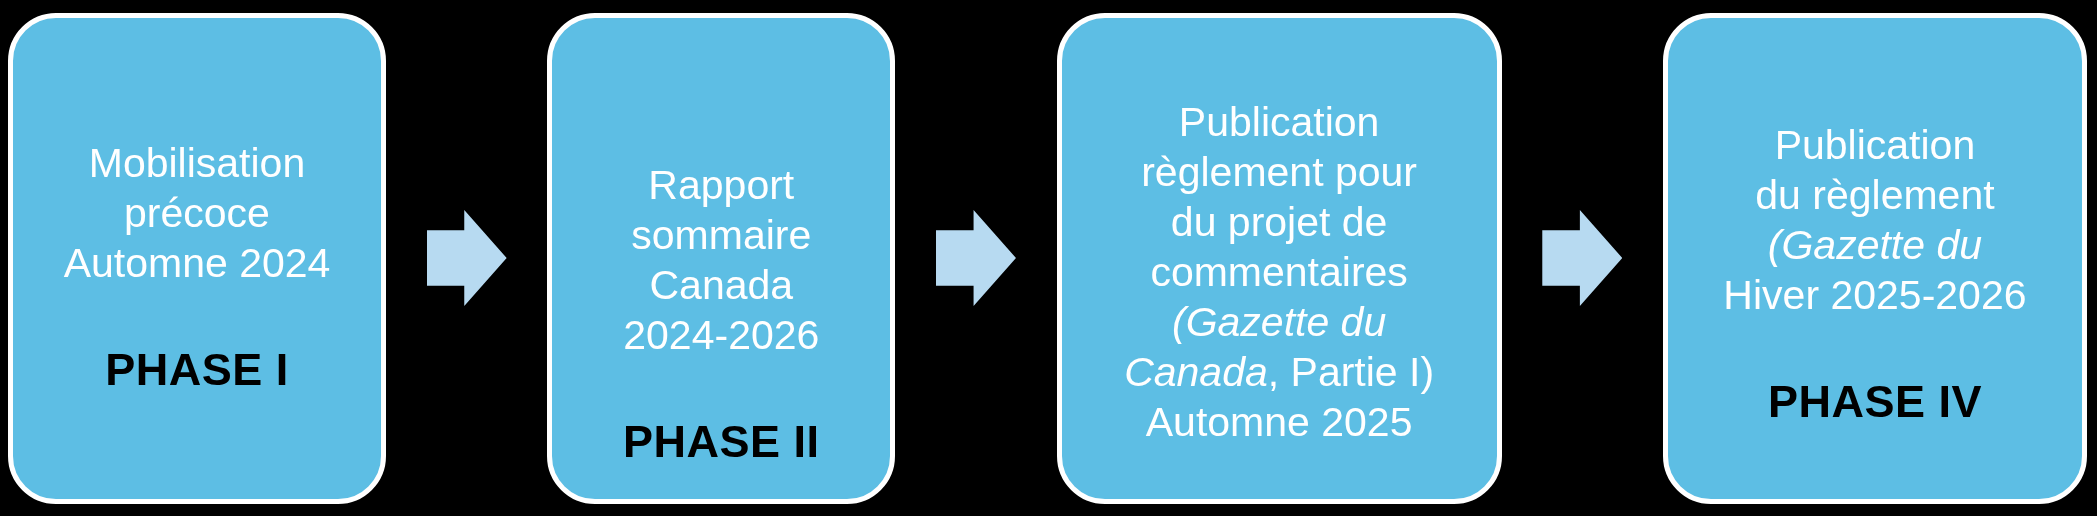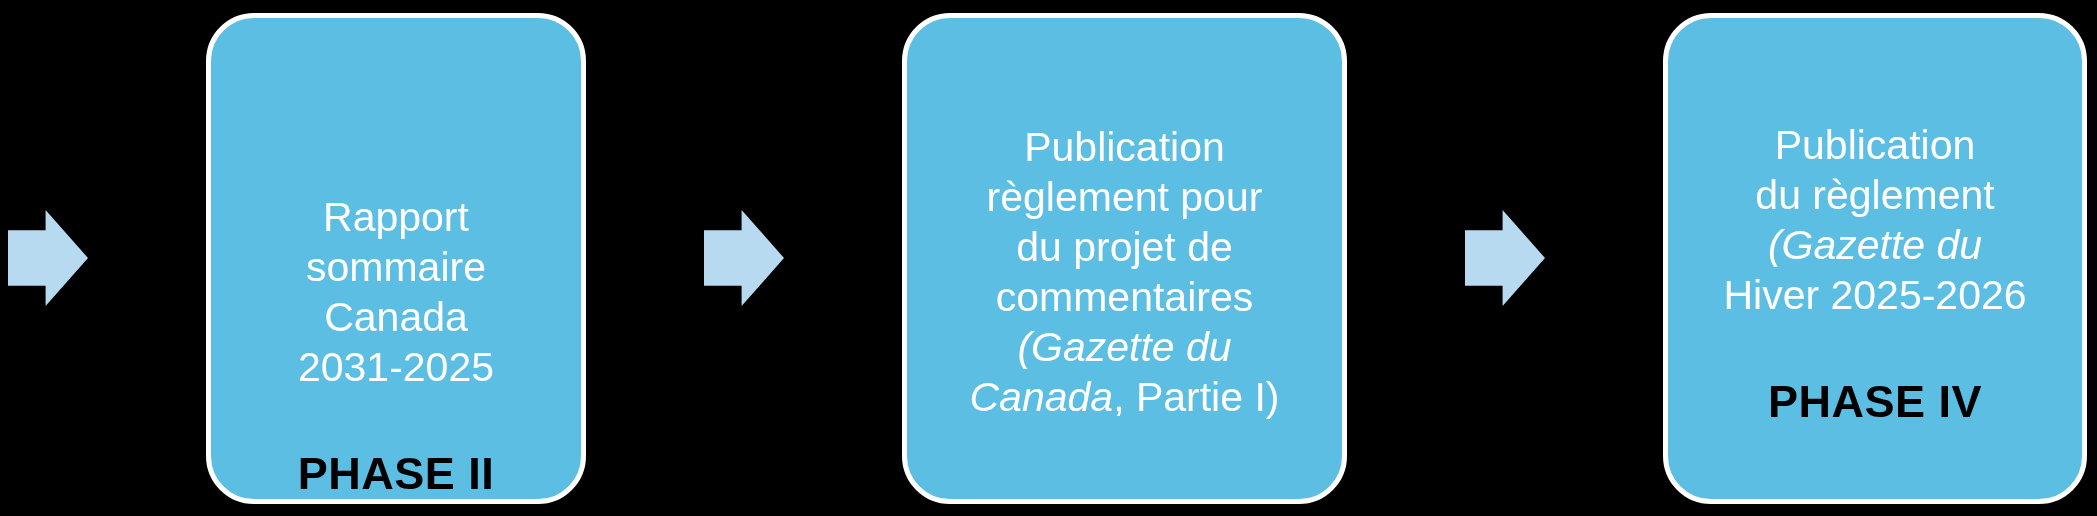--- a/index.html
+++ b/index.html
@@ -27,21 +27,21 @@
     background: var(--box-fill, #5DBEE4);
     border: 5px solid var(--box-border, #ffffff);
     border-radius: 48px;
     display: flex;
     flex-direction: column;
     justify-content: center;
     align-items: center;
     flex-shrink: 0;
   }
   .box-1 { width: 378px; }
-  .box-2 { width: 380px; justify-content: flex-end; }
+  .box-2 { width: 348px; }
   .box-3 { width: 445px; }
   .box-4 { width: 424px; }
   .box-content { text-align: center; }
   .box-1 .box-content { margin-top: 16px; }
   .box-2 .box-content { margin-top: 110px; }
   .box-3 .box-content { margin-top: 26px; }
   .box-4 .box-content { margin-top: 30px; }
   .line {
     font-size: 41px;
     line-height: 50px;
@@ -63,42 +63,53 @@
     margin-top: 210px;
     background: var(--arrow-fill, #B7DAF1);
     clip-path: polygon(0 21%, 47% 21%, 47% 0, 100% 50%, 47% 100%, 47% 79%, 0 79%);
     flex-shrink: 0;
   }
 </style>
 </head>
 <body>
 
 <div class="stage">
+    <div class="phase-box box-1">
+      <div class="box-content">
+        <div class="box-text">
+          <div class="line"><span>Mobilisation</span></div>
+          <div class="line"><span>précoce</span></div>
+          <div class="line"><span>Automne 2024</span></div>
+        </div>
+        <div class="phase-label">PHASE I</div>
+      </div>
+    </div>
     <div class="arrow"></div>
     <div class="phase-box box-2">
       <div class="box-content">
         <div class="box-text">
           <div class="line"><span>Rapport</span></div>
           <div class="line"><span>sommaire</span></div>
           <div class="line"><span>Canada</span></div>
-          <div class="line"><span>2031-2025</span></div>
+          <div class="line"><span>2024-2026</span></div>
         </div>
         <div class="phase-label">PHASE II</div>
       </div>
     </div>
     <div class="arrow"></div>
     <div class="phase-box box-3">
       <div class="box-content">
         <div class="box-text">
           <div class="line"><span>Publication</span></div>
           <div class="line"><span>règlement pour</span></div>
           <div class="line"><span>du projet de</span></div>
           <div class="line"><span>commentaires</span></div>
           <div class="line"><span class="italic">(Gazette du</span></div>
           <div class="line"><span class="italic">Canada</span><span>, Partie I)</span></div>
+          <div class="line"><span>Automne 2025</span></div>
         </div>
       </div>
     </div>
     <div class="arrow"></div>
     <div class="phase-box box-4">
       <div class="box-content">
         <div class="box-text">
           <div class="line"><span>Publication</span></div>
           <div class="line"><span>du règlement</span></div>
           <div class="line"><span class="italic">(Gazette du</span></div>

